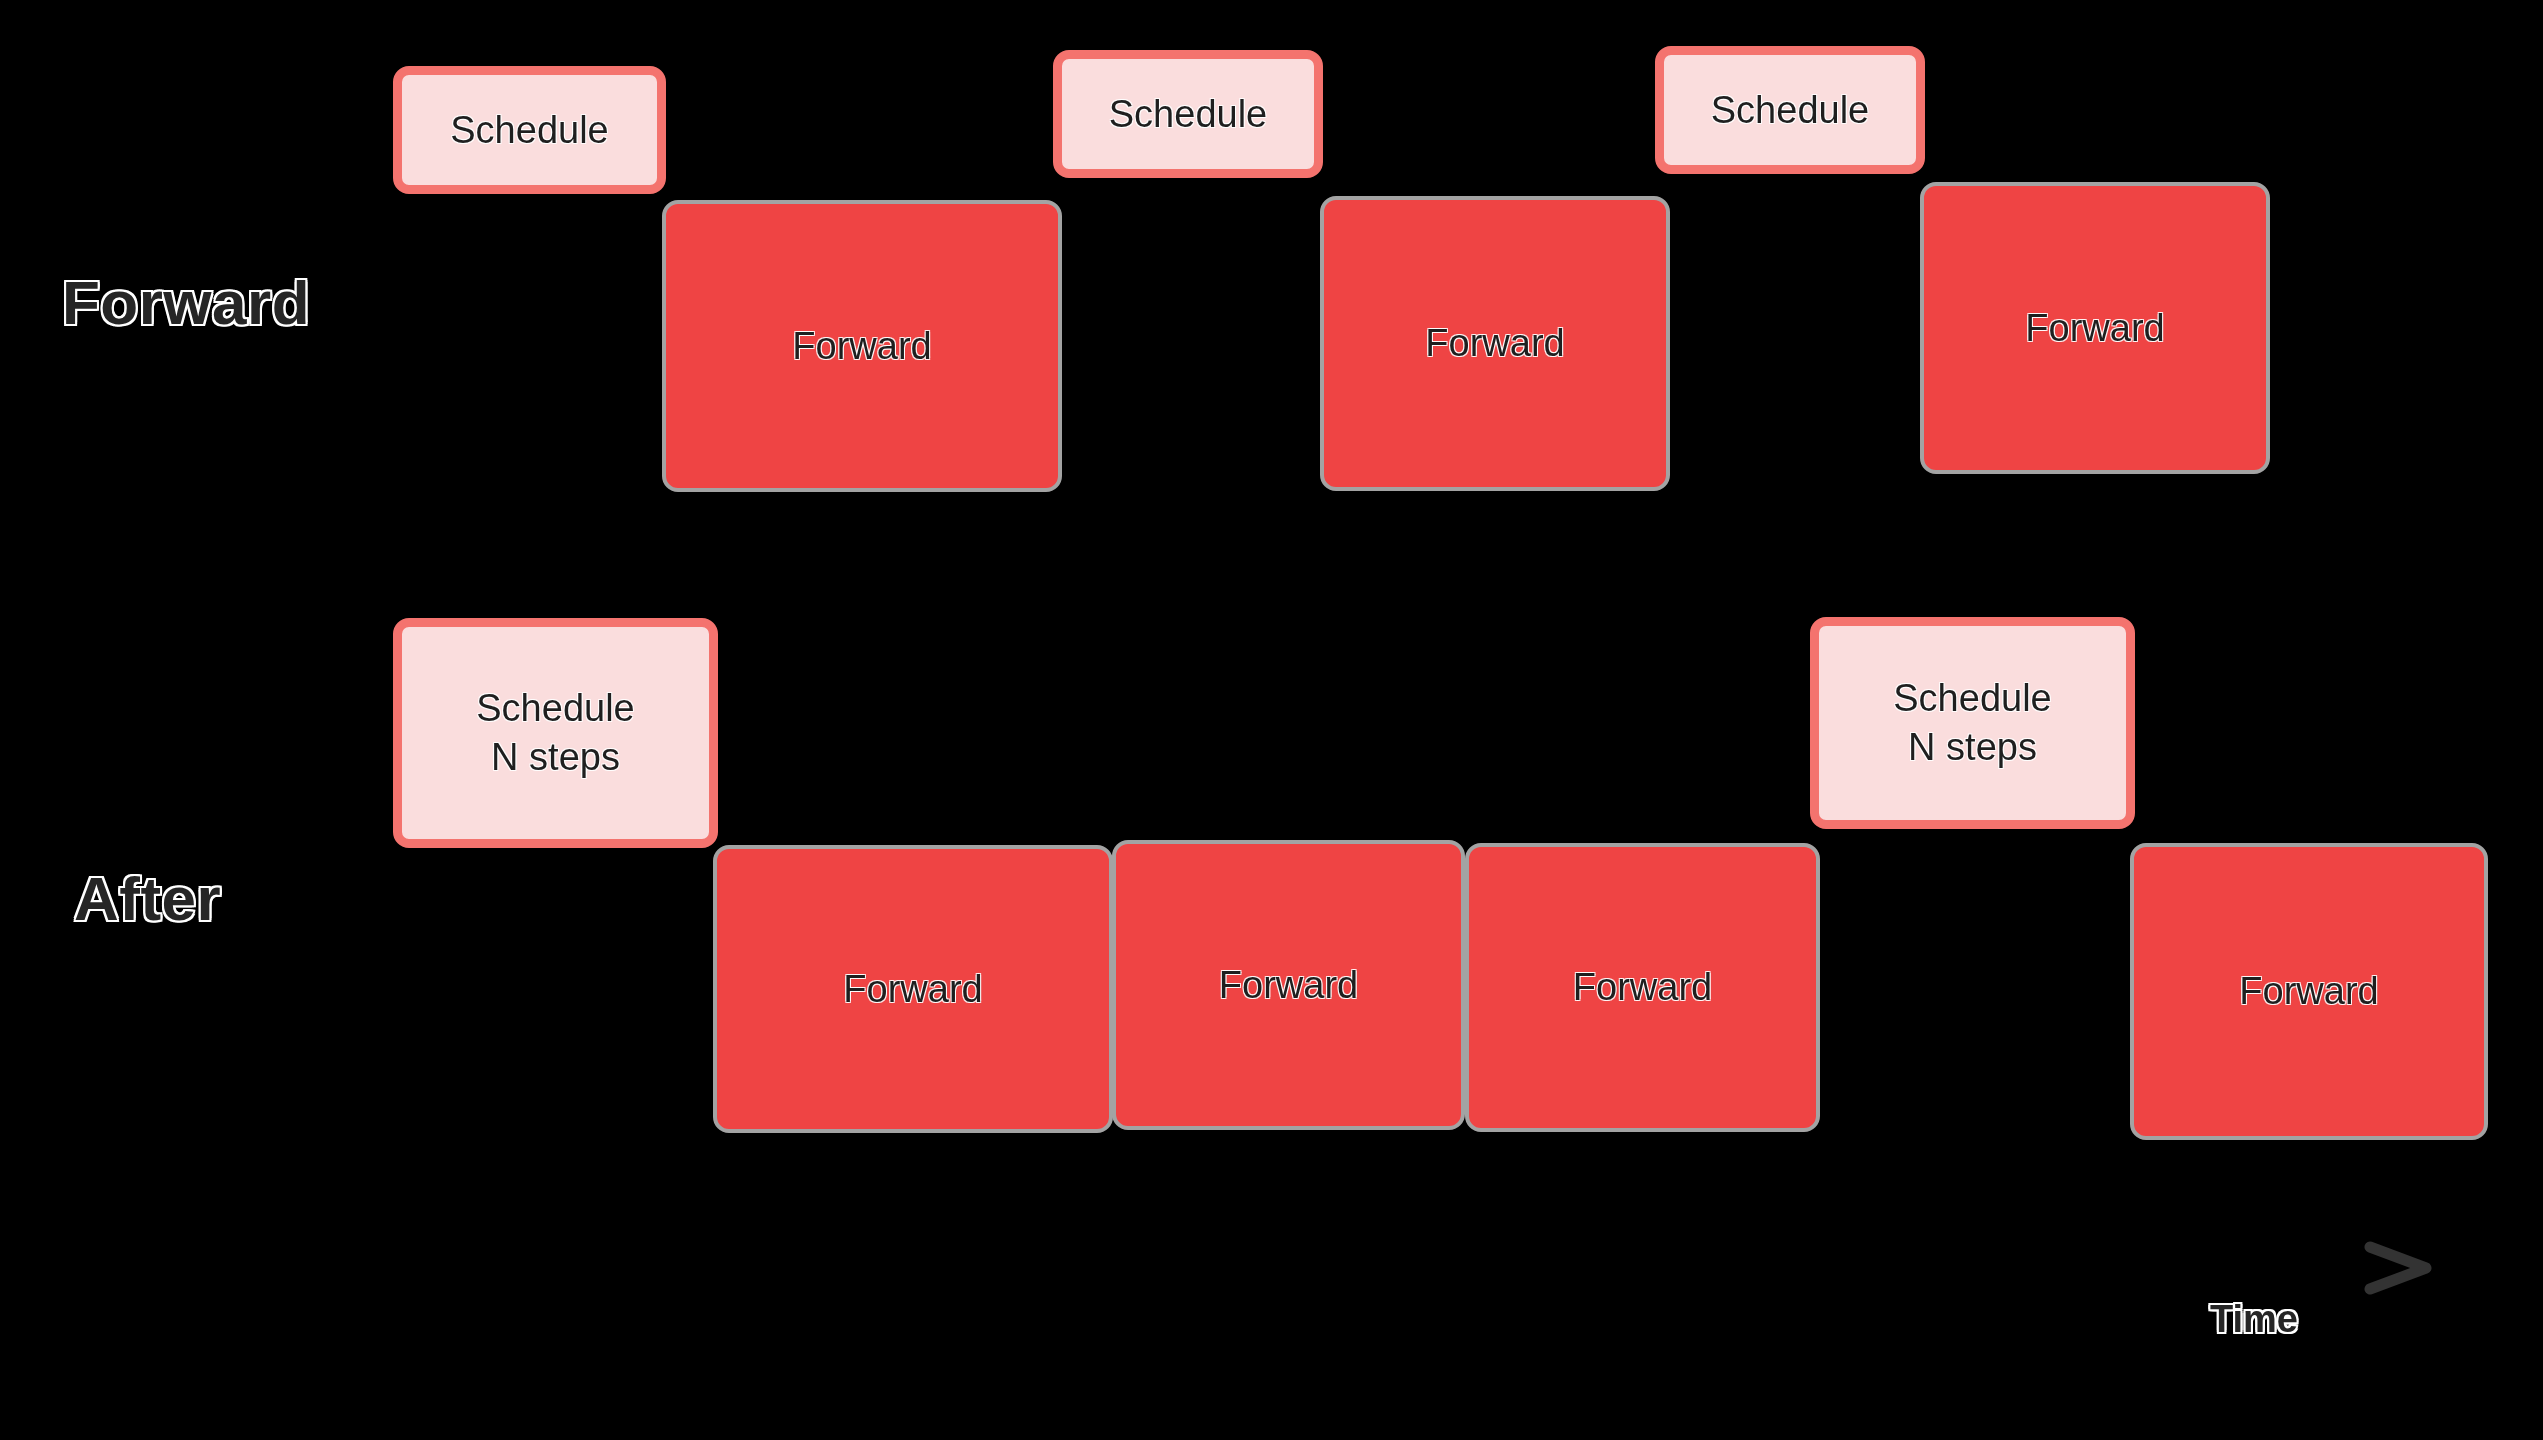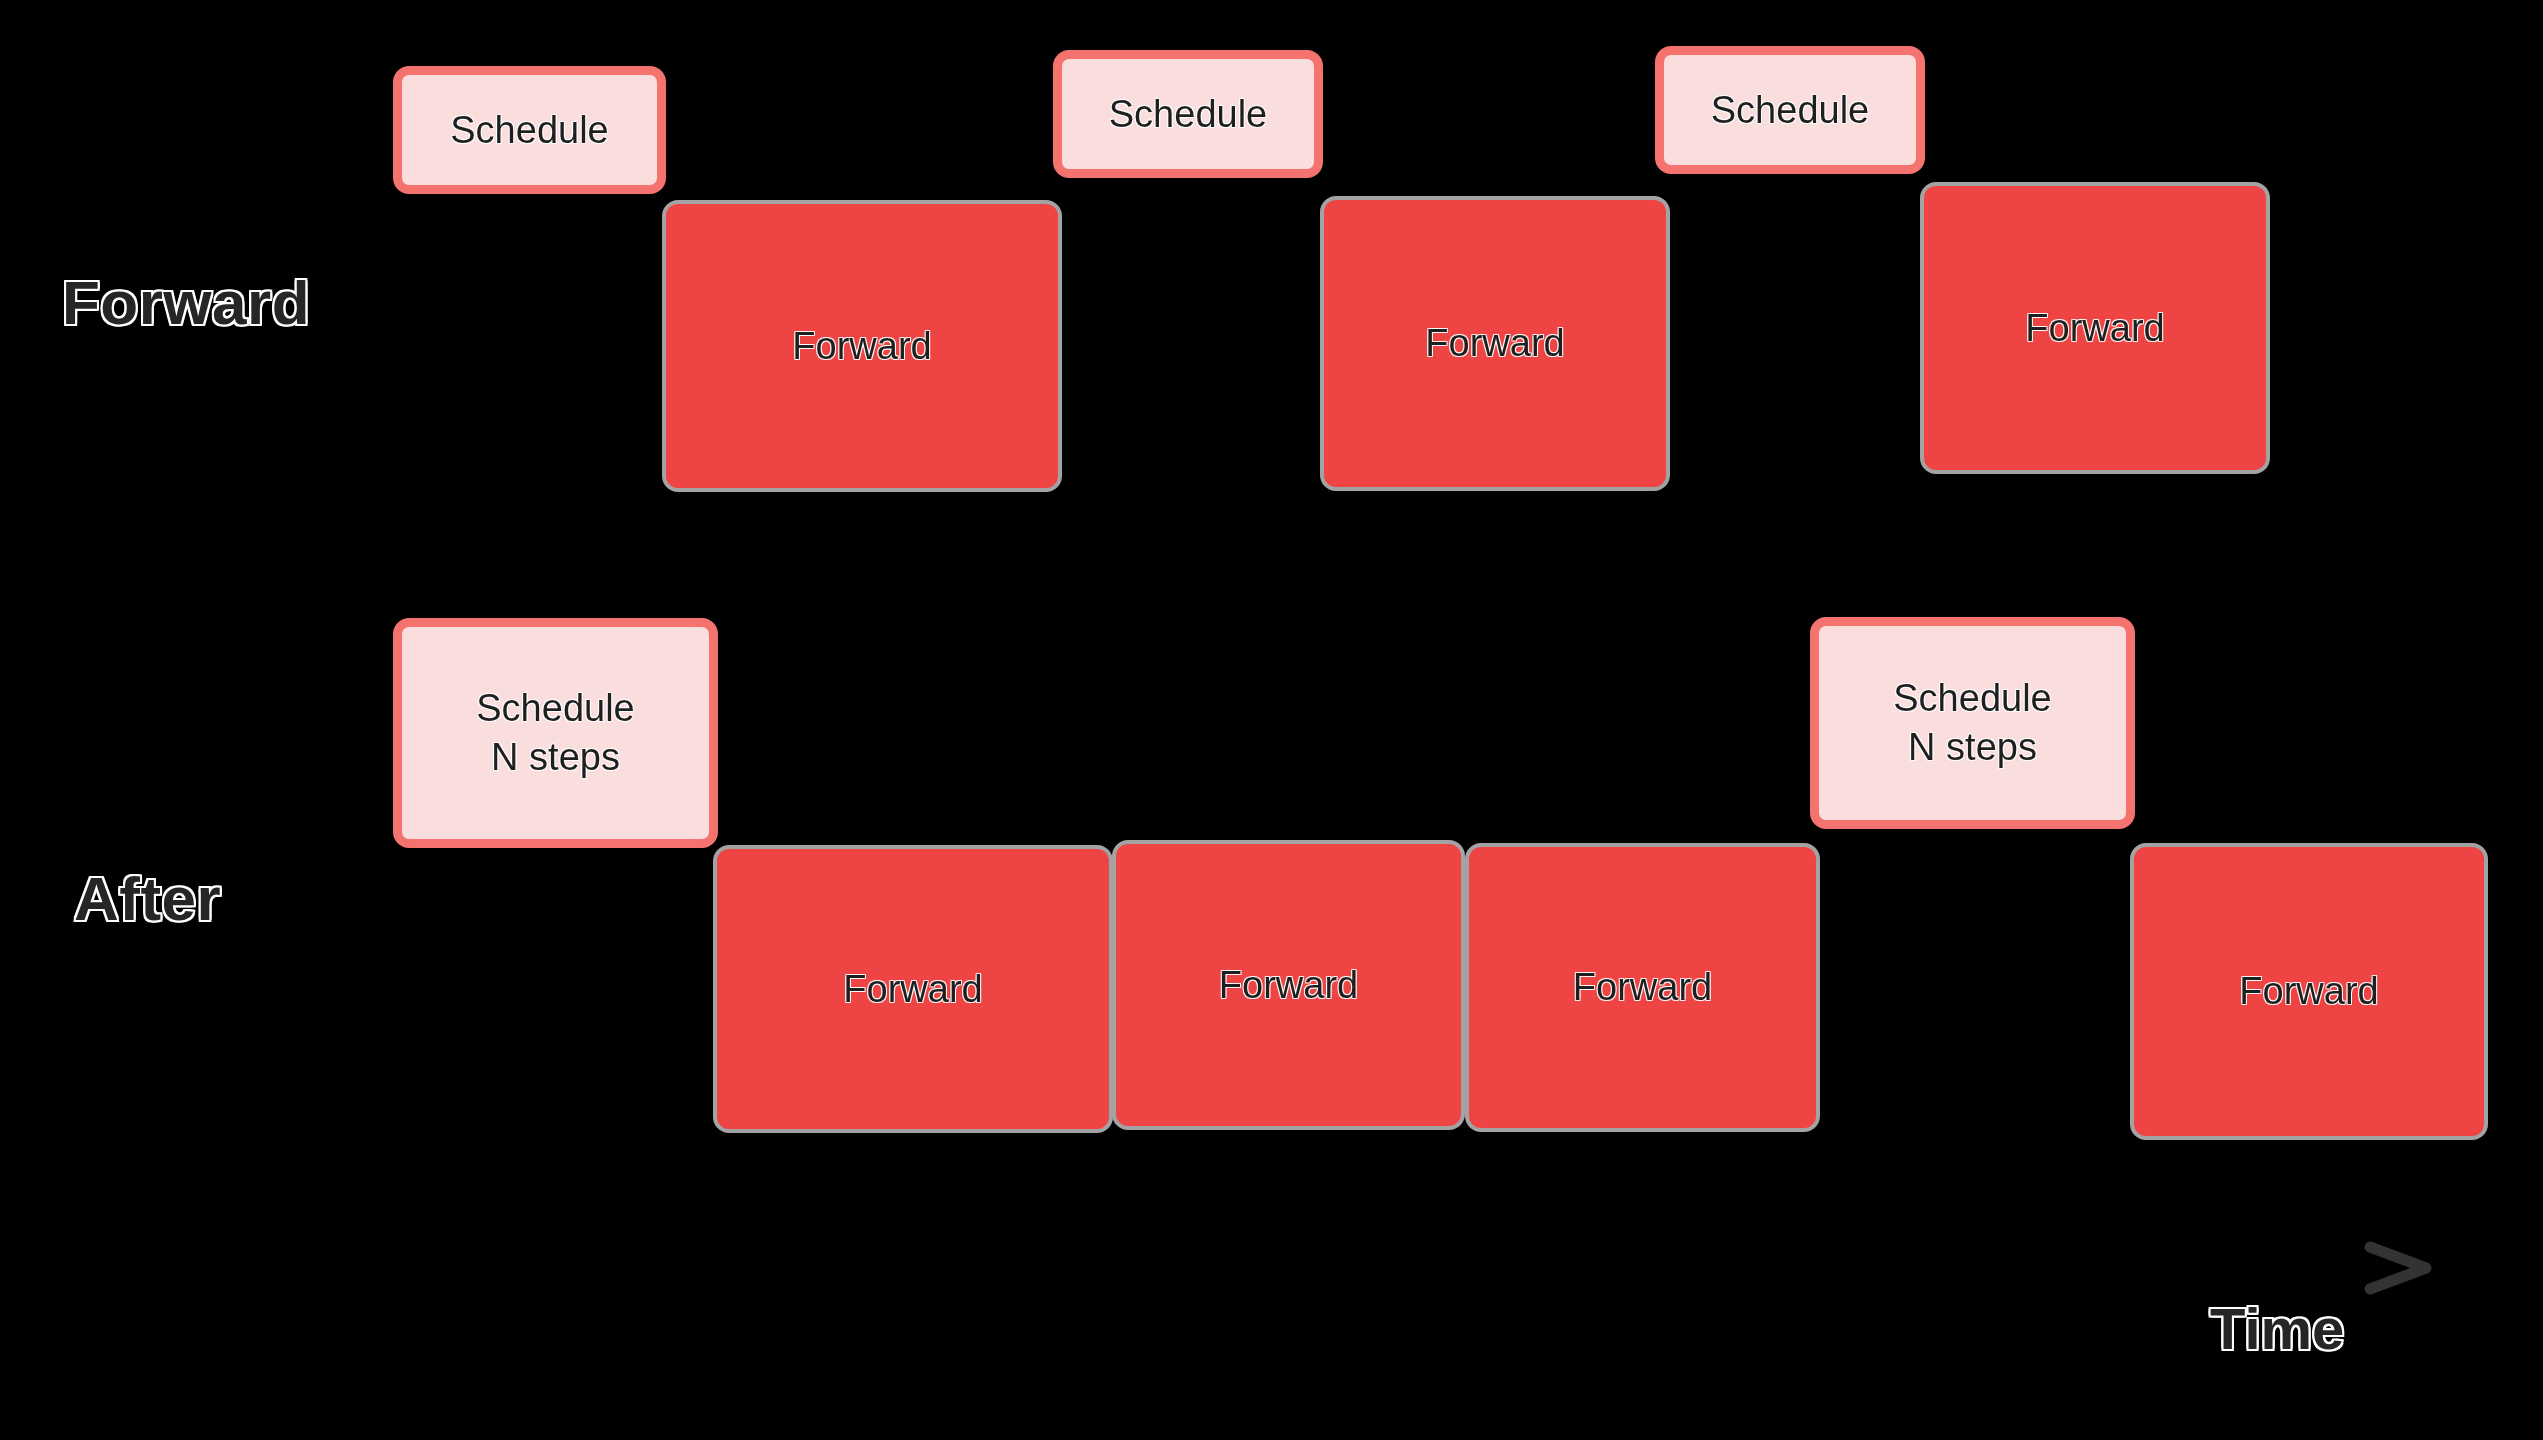--- a/index.html
+++ b/index.html
@@ -35,21 +35,21 @@
   }
   #label-before { left: 62px;  top: 272px; }
   #label-after  { left: 74px;  top: 868px; }
 
   #label-time {
     position: absolute;
     left: 2210px;
     top: 1300px;
     color: #262626;
     font-weight: 700;
-    font-size: 58px;
+    font-size: 38px;
     line-height: 1;
     white-space: nowrap;
     -webkit-text-stroke: 3px #ffffff;
     paint-order: stroke fill;
     text-shadow:
       -2px -2px 0 #ffffff,  2px -2px 0 #ffffff,
       -2px  2px 0 #ffffff,  2px  2px 0 #ffffff,
        0px -2px 0 #ffffff,  0px  2px 0 #ffffff,
       -2px  0px 0 #ffffff,  2px  0px 0 #ffffff;
   }

